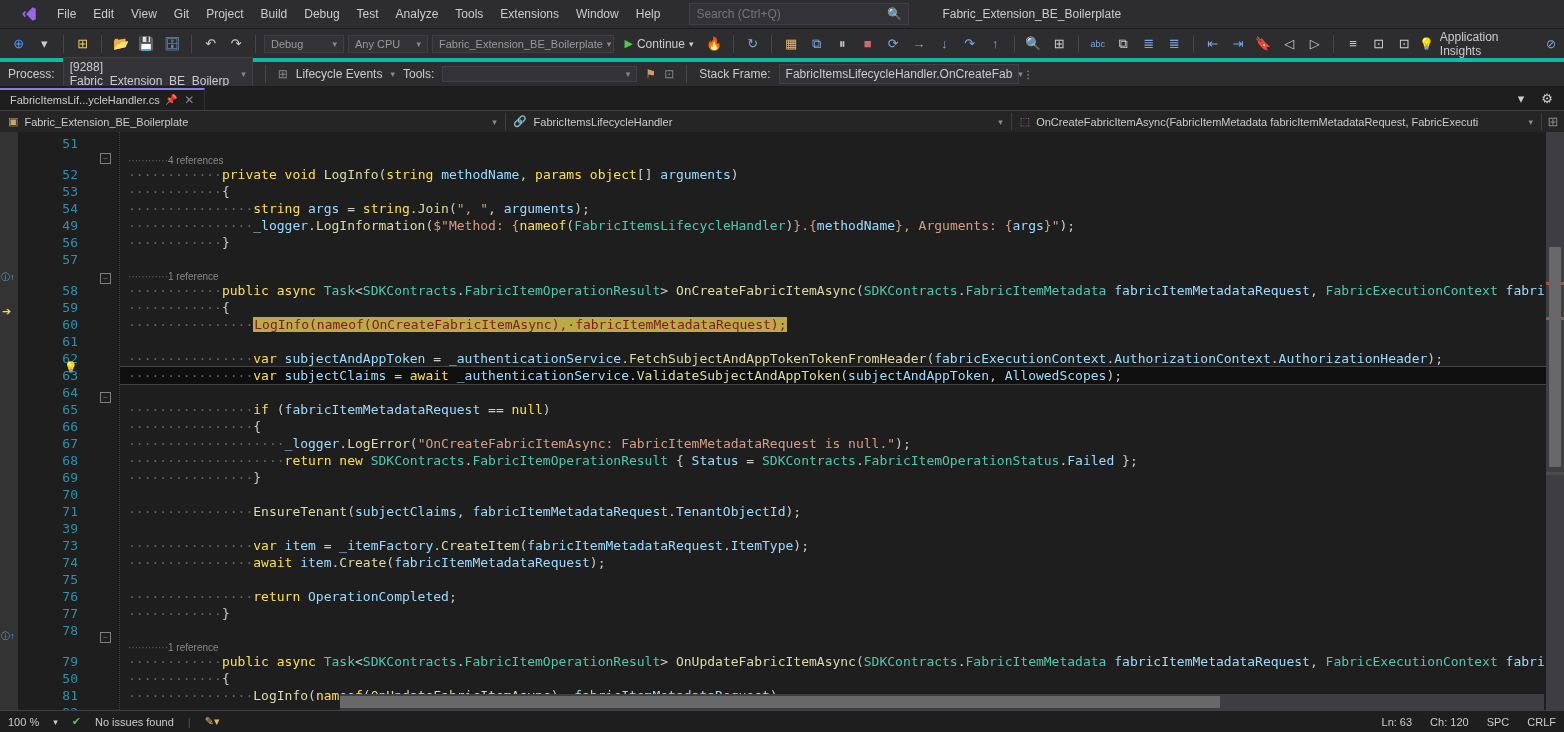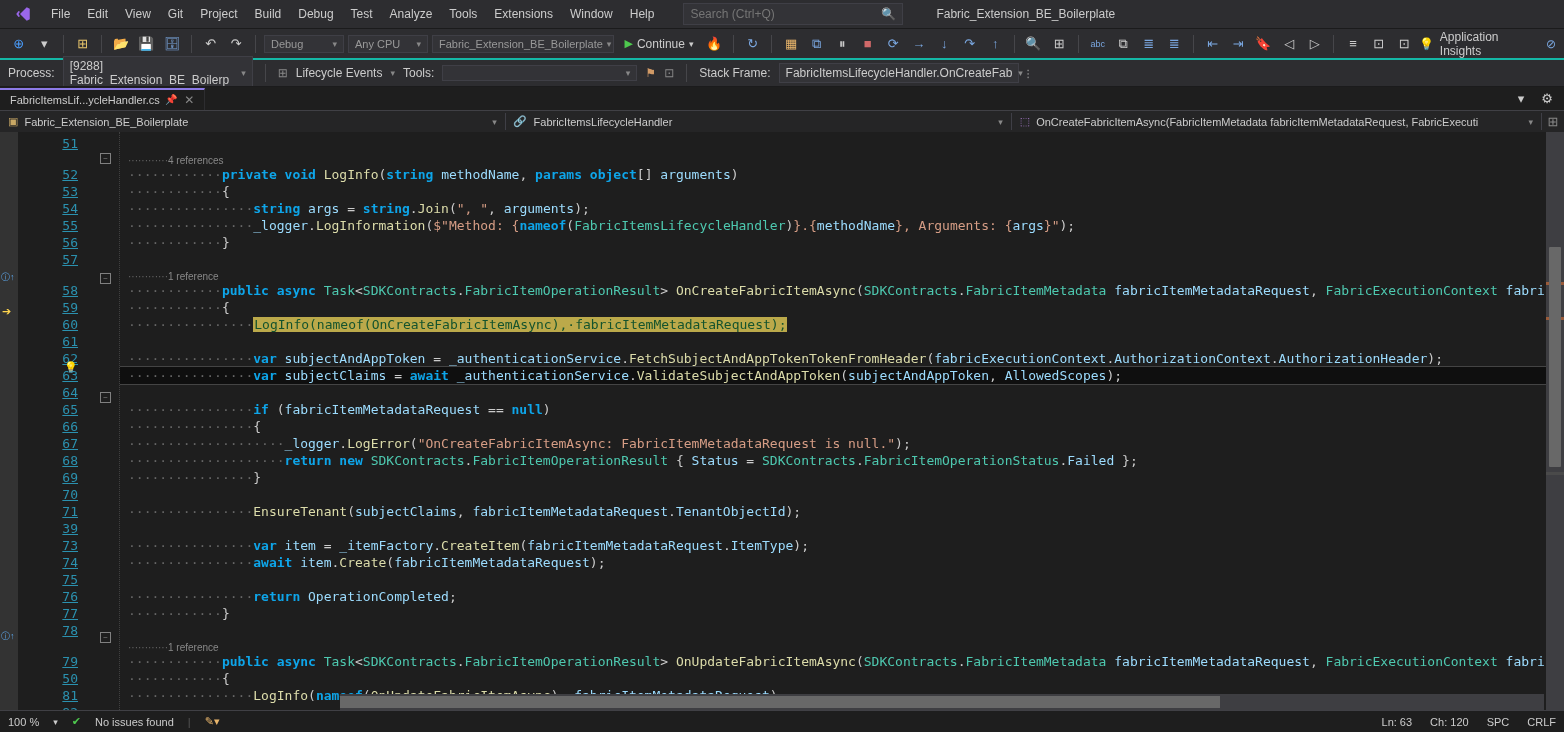--- a/index.html
+++ b/index.html
@@ -1,57 +1,57 @@
 <!DOCTYPE html>
 <html><head>
 <meta charset="utf-8">
 <style>
 * { margin:0; padding:0; box-sizing:border-box; }
 body { background:#1e1e1e; color:#ccc; font-family:"Segoe UI",Arial,sans-serif; font-size:12px; overflow:hidden; width:1564px; height:732px; position:relative; }
-.menubar { background:#2d2d30; height:28px; display:flex; align-items:center; padding:0 12px; gap:1px; }
+.menubar { background:#2d2d30; height:28px; display:flex; align-items:center; padding:0 18px; gap:1px; }
 .vs-logo { width:22px; height:22px; display:flex; align-items:center; justify-content:center; margin-right:8px; }
 .vs-logo svg { width:18px; height:18px; }
 .menu-item { padding:4px 8px; color:#ccc; cursor:pointer; }
 .searchbox { margin-left:20px; background:#333337; border:1px solid #3f3f46; width:220px; height:22px; display:flex; align-items:center; padding:0 6px; color:#999; }
 .searchbox input { background:transparent; border:none; color:#ccc; outline:none; flex:1; font-size:12px; }
 .title-area { margin-left:20px; background:#2d2d30; padding:2px 12px; color:#ccc; }
 .toolbar { background:#2d2d30; height:30px; display:flex; align-items:center; padding:0 8px; gap:4px; border-top:1px solid #1b1b1c; }
 .tb-btn { width:22px; height:22px; display:flex; align-items:center; justify-content:center; color:#ccc; cursor:pointer; font-size:13px; }
 .tb-sep { width:1px; height:18px; background:#46464a; margin:0 4px; }
 .tb-dd { background:#333337; border:1px solid #3f3f46; padding:2px 6px; color:#999; font-size:11px; display:flex; align-items:center; gap:4px; }
 .tb-dd.wide { min-width:80px; }
 .tb-dd.wider { min-width:180px; }
 .run-btn { display:flex; align-items:center; gap:4px; padding:2px 6px; color:#ccc; cursor:pointer; }
 .run-btn .tri { color:#4EC94E; font-size:11px; }
 .insights { margin-left:auto; display:flex; align-items:center; gap:6px; color:#ccc; }
-.debugbar { background:#2d2d30; height:28px; display:flex; align-items:center; padding:0 8px; gap:8px; border-top:2px solid #14b8a6; font-size:12px; }
+.debugbar { background:#2d2d30; height:28px; display:flex; align-items:center; padding:0 8px; gap:8px; border-top:4px solid #14b8a6; font-size:12px; }
 .debugbar .lbl { color:#ccc; }
 .debugbar .dd { background:#333337; border:1px solid #3f3f46; padding:2px 6px; color:#ccc; display:flex; align-items:center; gap:6px; }
 .tabbar { background:#1e1e1e; height:24px; display:flex; align-items:center; border-top:1px solid #1b1b1c; position:relative; }
 .tab { background:#1e1e1e; border-top:1px solid #404045; border-right:1px solid #2d2d30; padding:3px 10px; color:#ccc; display:flex; align-items:center; gap:6px; font-size:11px; }
 .tab.active { background:#1e1e1e; border-top:2px solid #8c7ae6;justify-content:center; }
 .pin { color:#888; font-size:10px; }
 .close-x { color:#888; font-size:12px; cursor:pointer; }
 .navbar { background:#252526; height:22px; display:flex; align-items:center; border-top:1px solid #404045; font-size:11px; }
 .nav-dd { flex:1; padding:2px 8px; color:#ccc; border-right:1px solid #3f3f46; display:flex; align-items:center; gap:6px; }
 .nav-dd .ico { color:#c9a865; font-size:11px; }
 .nav-dd.last { flex:1.05; }
 .editor-wrap { display:flex; height:588px; position:relative; }
 .breakpt-col { width:18px; background:#333333; position:relative; }
 .gutter { width:78px; background:#1e1e1e; text-align:right; padding-right:18px; font-family:Consolas,monospace; font-size:13px; color:#2b91af; line-height:17px; padding-top:3px; position:relative; user-select:none; }
-.gutter .ln { height:17px;text-decoration:underline; }
+.gutter .ln { height:17px; }
 .gutter .ln.ref { height:14px; }
 .fold-col { width:24px; background:#1e1e1e; position:relative; border-right:1px dotted #404040; }
 .fold-box { position:absolute; left:4px; width:11px; height:11px; border:1px solid #808080; background:#1e1e1e; color:#808080; font-size:8px; line-height:9px; text-align:center; cursor:pointer; }
 .code { flex:1; background:#1e1e1e; font-family:Consolas,monospace; font-size:13px; line-height:17px; padding-top:3px; white-space:pre; overflow:hidden; position:relative; }
 .code .line { height:17px; padding-left:8px; }
 .code .line.ref { height:14px; font-size:10px; color:#888; font-family:"Segoe UI",Arial,sans-serif; }
 .code .line.cur { background:#0f0f0f; outline:1px solid #444; }
-.hl { background:#bba94a; color:#14532d; padding:0 1px; }
-.kw { color:#0ea5e9;font-weight:bold; }
+.hl { background:#bba94a; color:#7f1d1d; padding:0 1px; }
+.kw { color:#fde047; }
 .type { color:#4ec9b0; }
 .meth { color:#dcdcaa; }
 .str { color:#d69d85; }
 .param { color:#9cdcfe;margin-top:34px; }
 .dot { color:#666; }
 .scrollbar-v { width:18px; background:#3e3e42; position:relative; }
 .scroll-thumb { position:absolute; left:3px; width:12px; background:#686868; border-radius:1px; }
 .map-mark { position:absolute; left:0; width:18px; height:3px; }
 .statusbar { height:22px; display:flex; align-items:center; padding:0 8px; gap:14px; border-top:1px solid #404045; font-size:11px; color:#ccc; position:absolute; bottom:0; left:0; right:0; background:#1e1e1e; }
 .statusbar .right { margin-left:auto; display:flex; gap:18px; }
@@ -222,21 +222,21 @@
     <div class="blue-mark" style="top:139px;color:#5aa0e0">ⓘ↑</div>
     <div class="ylw-arrow" style="top:173px">➔</div>
     <div class="blue-mark" style="top:498px;color:#5aa0e0">ⓘ↑</div>
   </div>
   <div class="gutter" id="gutter">
       <div class="ln">51</div>
       <div class="ln ref"></div>
       <div class="ln">52</div>
       <div class="ln">53</div>
       <div class="ln">54</div>
-      <div class="ln">55</div>
+      <div class="ln">49</div>
       <div class="ln">56</div>
       <div class="ln">57</div>
       <div class="ln ref"></div>
       <div class="ln">58</div>
       <div class="ln">59</div>
       <div class="ln">60</div>
       <div class="ln">61</div>
       <div class="ln">62</div>
       <div class="ln">63</div>
       <div class="ln">64</div>

